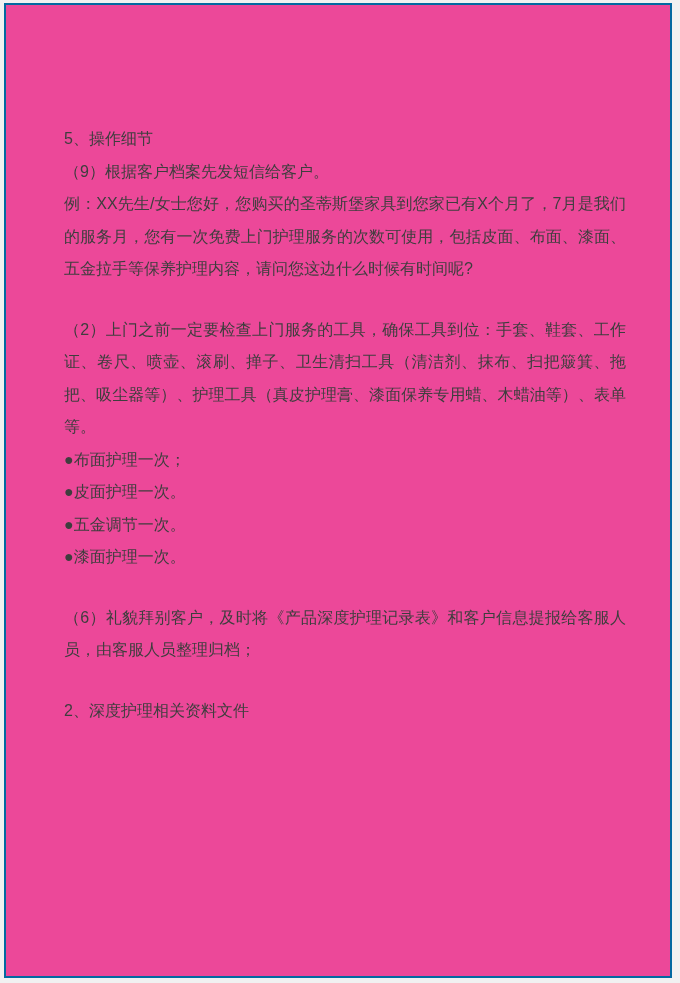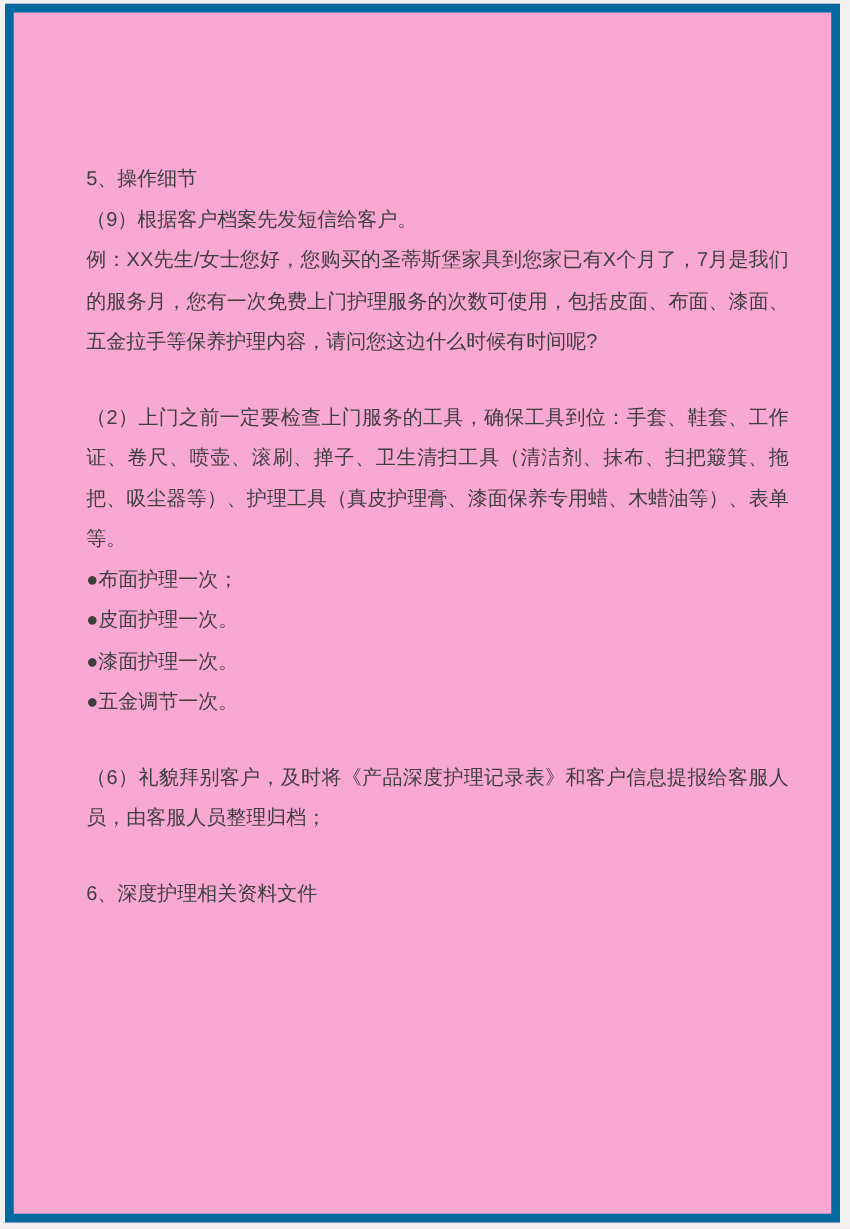--- a/index.html
+++ b/index.html
@@ -16,22 +16,22 @@
     width: 680px;
     height: 983px;
   }
   .paper {
     position: absolute;
     left: 4px;
     top: 3px;
     width: 668px;
     height: 975px;
     box-sizing: border-box;
-    background: #f9a8d4;
-    border: 7px solid #0369a1;
+    background: #ec4899;
+    border: 2px solid #0369a1;
   }
   .doc {
     position: absolute;
     left: 58px;
     top: 118px;
     width: 562px;
     font-size: 16px;
     line-height: 32.5px;
     color: #3e3e3e;
     text-align: justify;
@@ -51,19 +51,19 @@
 
 <div class="viewport">
   <div class="paper">
     <div class="doc">
         <p>5、操作细节</p>
         <p>（9）根据客户档案先发短信给客户。</p>
         <p>例：XX先生/女士您好，您购买的圣蒂斯堡家具到您家已有X个月了，7月是我们的服务月，您有一次免费上门护理服务的次数可使用，包括皮面、布面、漆面、五金拉手等保养护理内容，请问您这边什么时候有时间呢?</p>
         <p class="gap">（2）上门之前一定要检查上门服务的工具，确保工具到位：手套、鞋套、工作证、卷尺、喷壶、滚刷、掸子、卫生清扫工具（清洁剂、抹布、扫把簸箕、拖把、吸尘器等）、护理工具（真皮护理膏、漆面保养专用蜡、木蜡油等）、表单等。</p>
         <p>●布面护理一次；</p>
         <p>●皮面护理一次。</p>
+        <p>●五金调节一次。</p>
         <p>●漆面护理一次。</p>
-        <p>●五金调节一次。</p>
         <p class="gap">（6）礼貌拜别客户，及时将《产品深度护理记录表》和客户信息提报给客服人员，由客服人员整理归档；</p>
-        <p class="gap">6、深度护理相关资料文件</p>
+        <p class="gap">2、深度护理相关资料文件</p>
       </div>
   </div>
 </div>
 
 </body></html>

